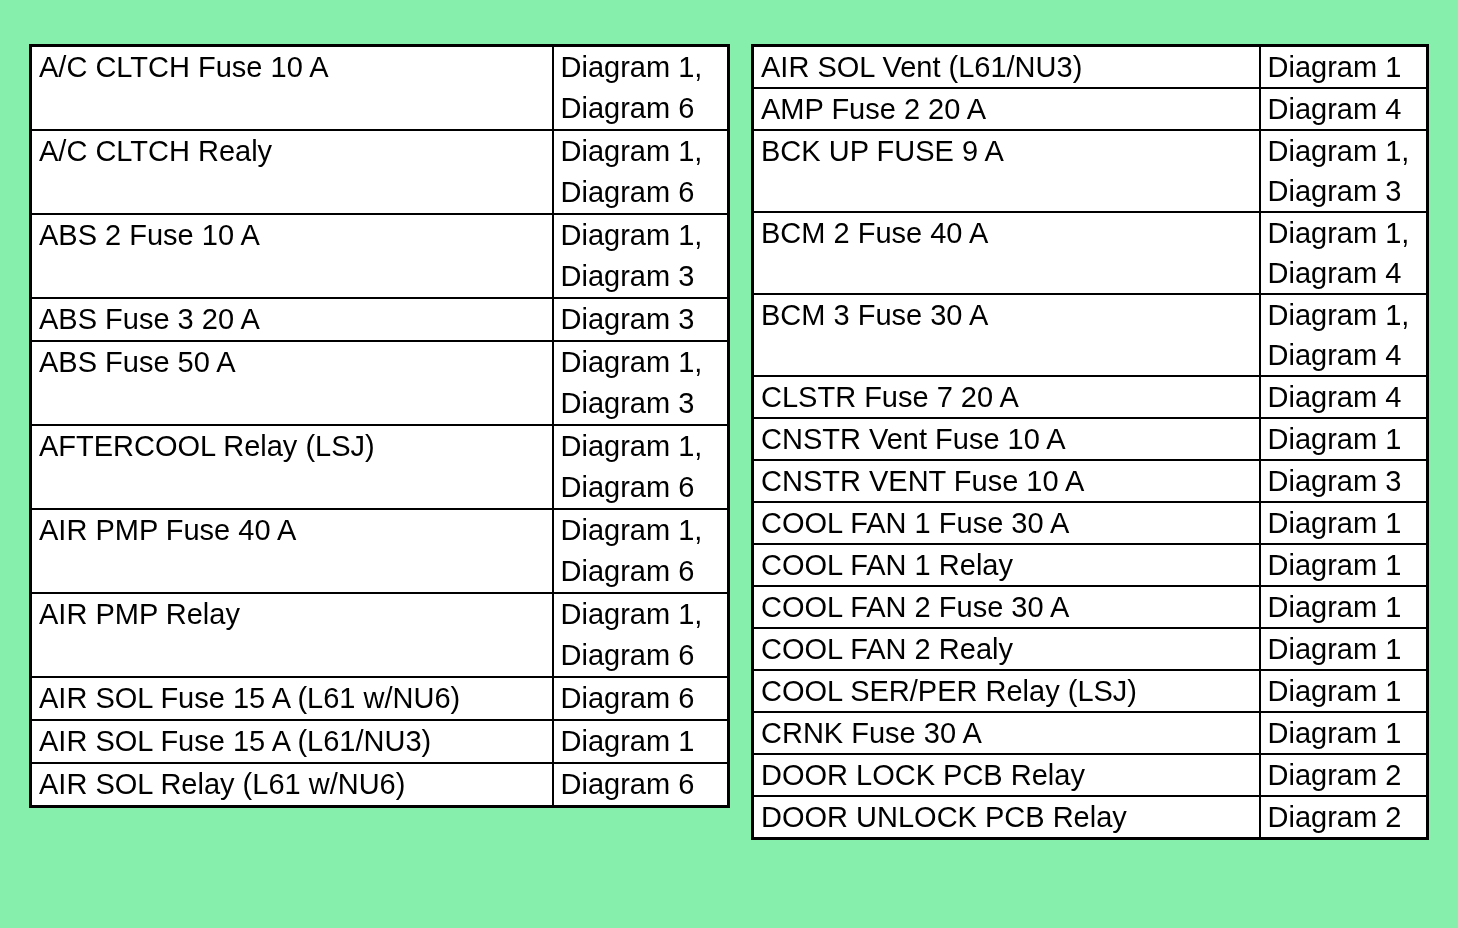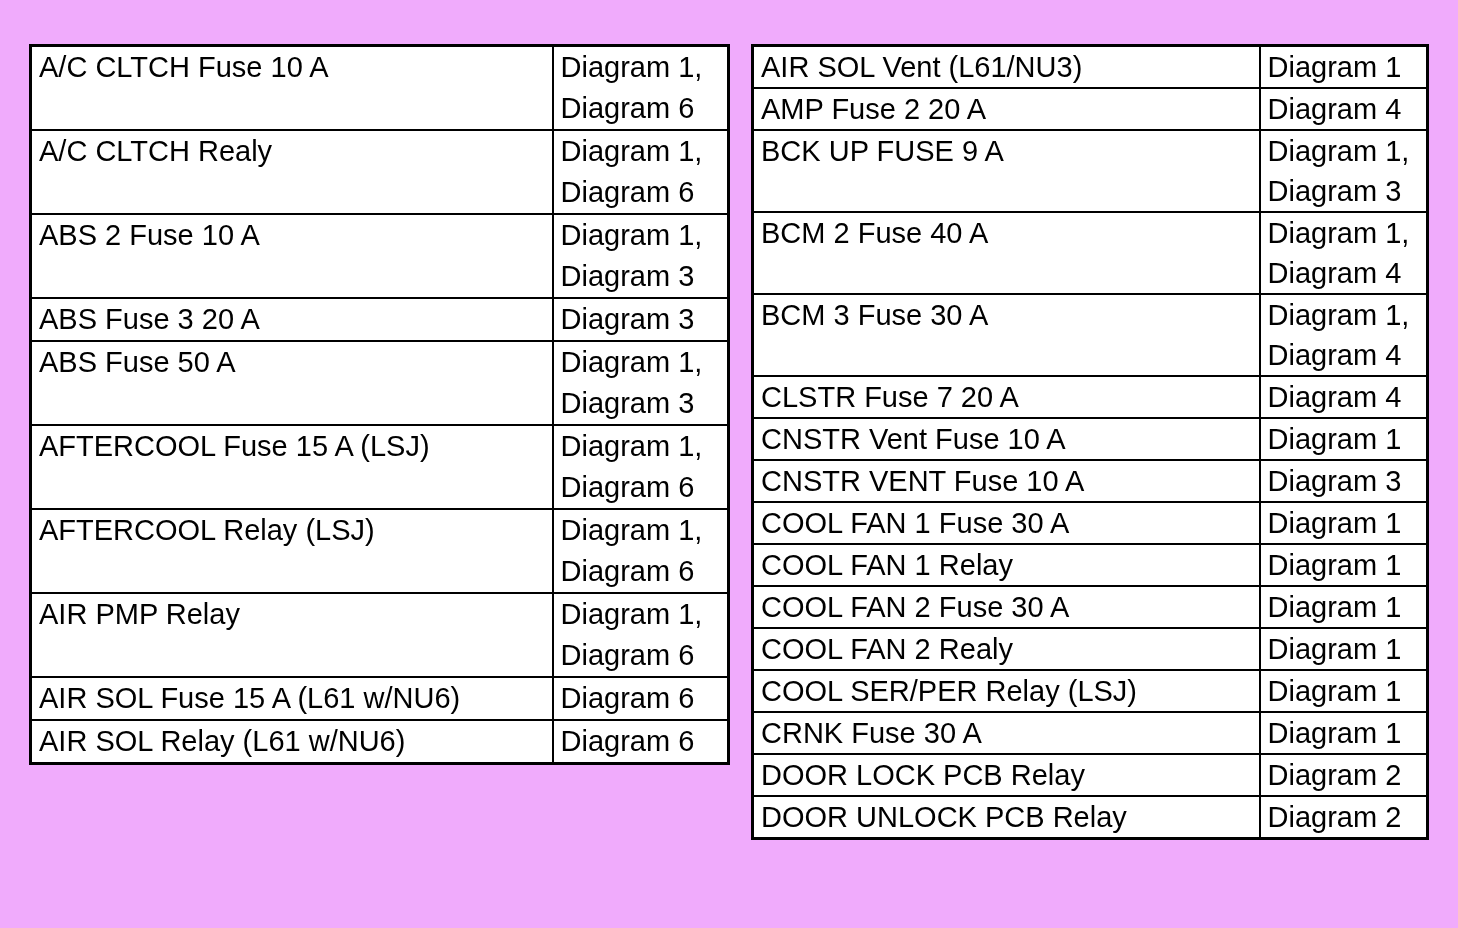--- a/index.html
+++ b/index.html
@@ -8,21 +8,21 @@
     background: #ffffff;
     width: 1458px;
     height: 928px;
     font-family: "Liberation Sans", sans-serif;
     color: #000000;
   }
   .page {
     position: relative;
     width: 1458px;
     height: 928px;
-    background: #f0abfc;
+    background: #86efac;
     overflow: hidden;
   }
   table.fuse-table {
     position: absolute;
     top: 44px;
     border-collapse: collapse;
     table-layout: fixed;
     border: 3px solid #000000;
     background: #ffffff;
   }
@@ -69,34 +69,38 @@
         </tr>
         <tr>
           <td>ABS Fuse 3 20 A</td>
           <td><span>Diagram 3</span></td>
         </tr>
         <tr>
           <td>ABS Fuse 50 A</td>
           <td><span>Diagram 1,</span><br><span>Diagram 3</span></td>
         </tr>
         <tr>
-          <td>AFTERCOOL Fuse 15 A (LSJ)</td>
+          <td>AFTERCOOL Relay (LSJ)</td>
           <td><span>Diagram 1,</span><br><span>Diagram 6</span></td>
         </tr>
         <tr>
-          <td>AFTERCOOL Relay (LSJ)</td>
+          <td>AIR PMP Fuse 40 A</td>
           <td><span>Diagram 1,</span><br><span>Diagram 6</span></td>
         </tr>
         <tr>
           <td>AIR PMP Relay</td>
           <td><span>Diagram 1,</span><br><span>Diagram 6</span></td>
         </tr>
         <tr>
           <td>AIR SOL Fuse 15 A (L61 w/NU6)</td>
           <td><span>Diagram 6</span></td>
+        </tr>
+        <tr>
+          <td>AIR SOL Fuse 15 A (L61/NU3)</td>
+          <td><span>Diagram 1</span></td>
         </tr>
         <tr>
           <td>AIR SOL Relay (L61 w/NU6)</td>
           <td><span>Diagram 6</span></td>
         </tr>
       </tbody>
   </table>
 
   <table class="fuse-table" id="table-right">
     <colgroup>

